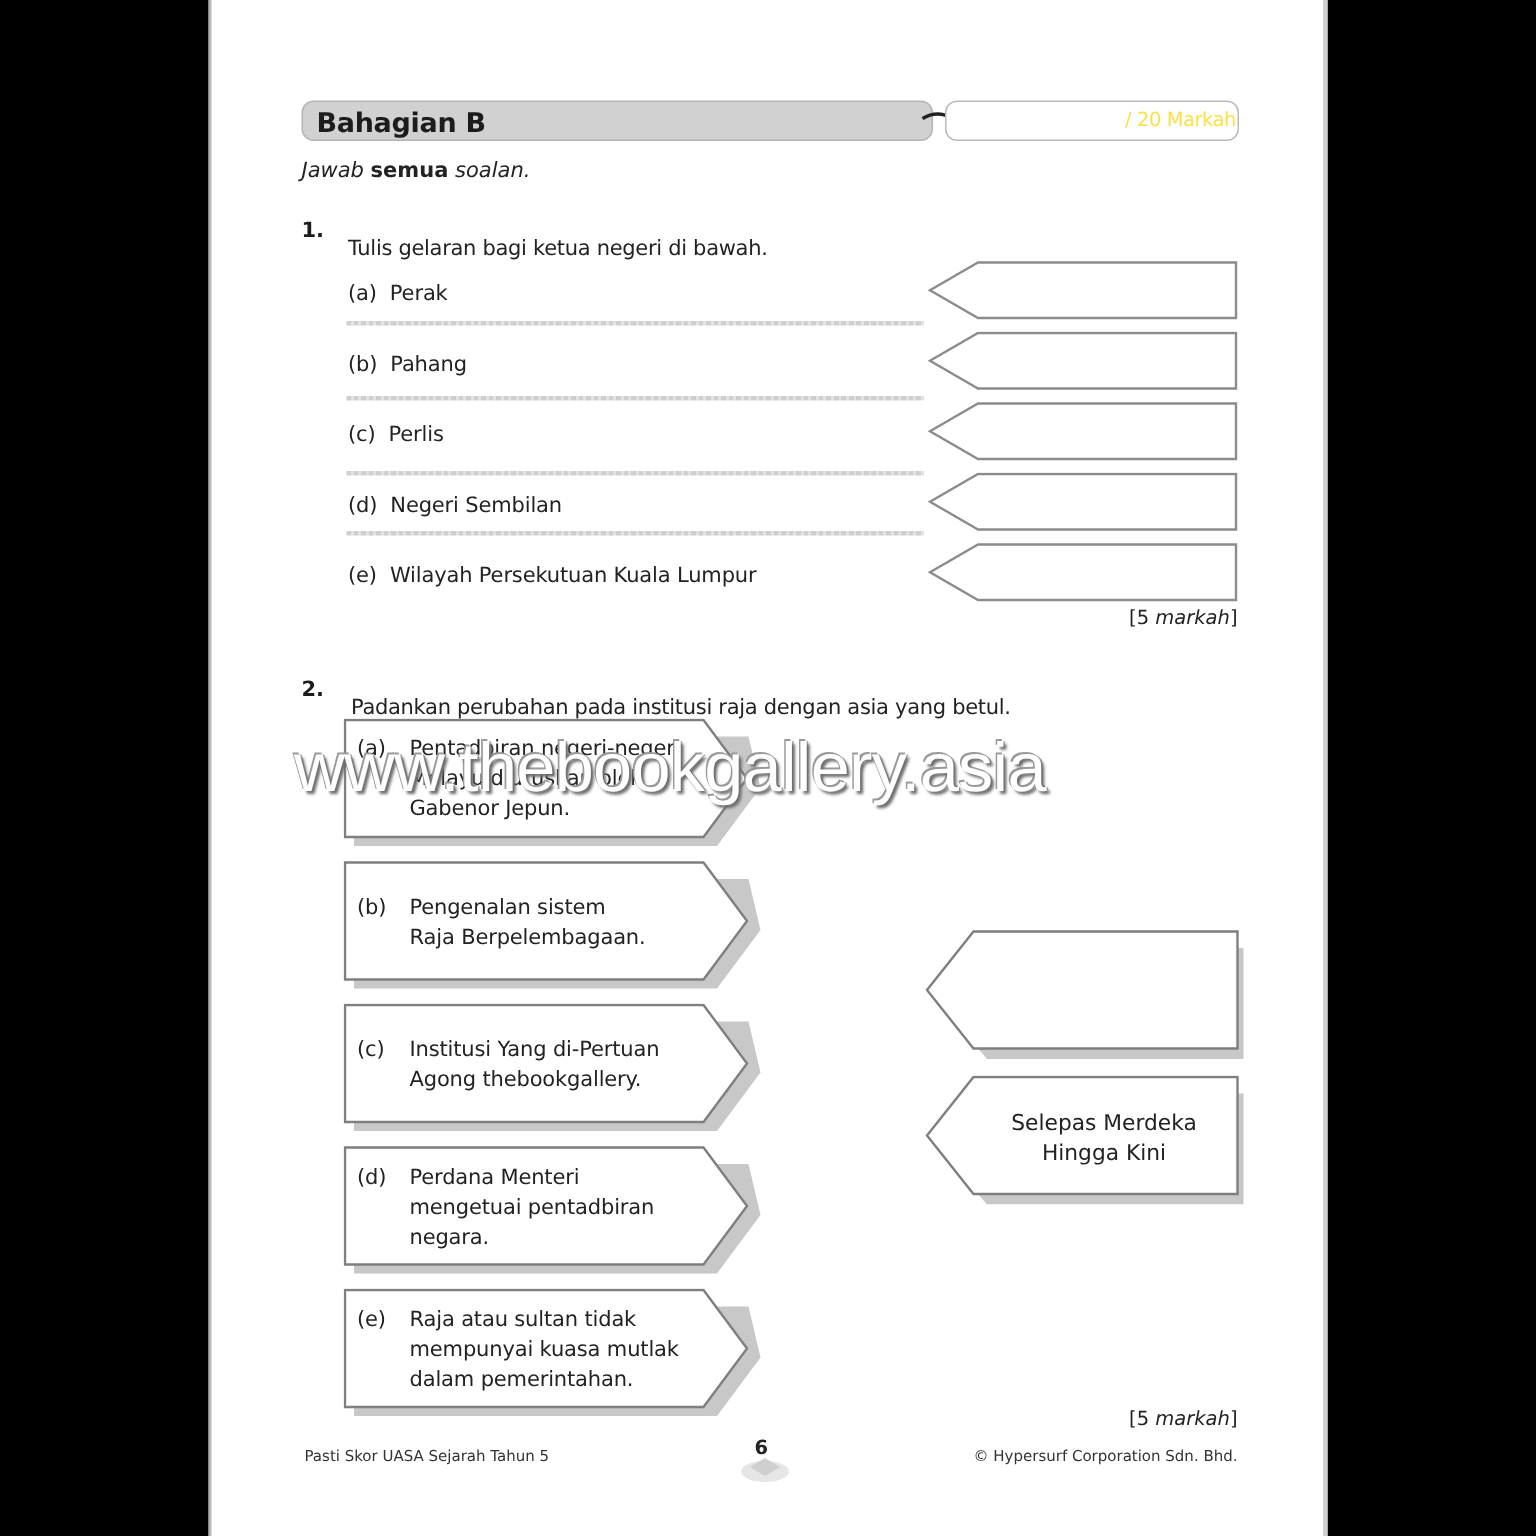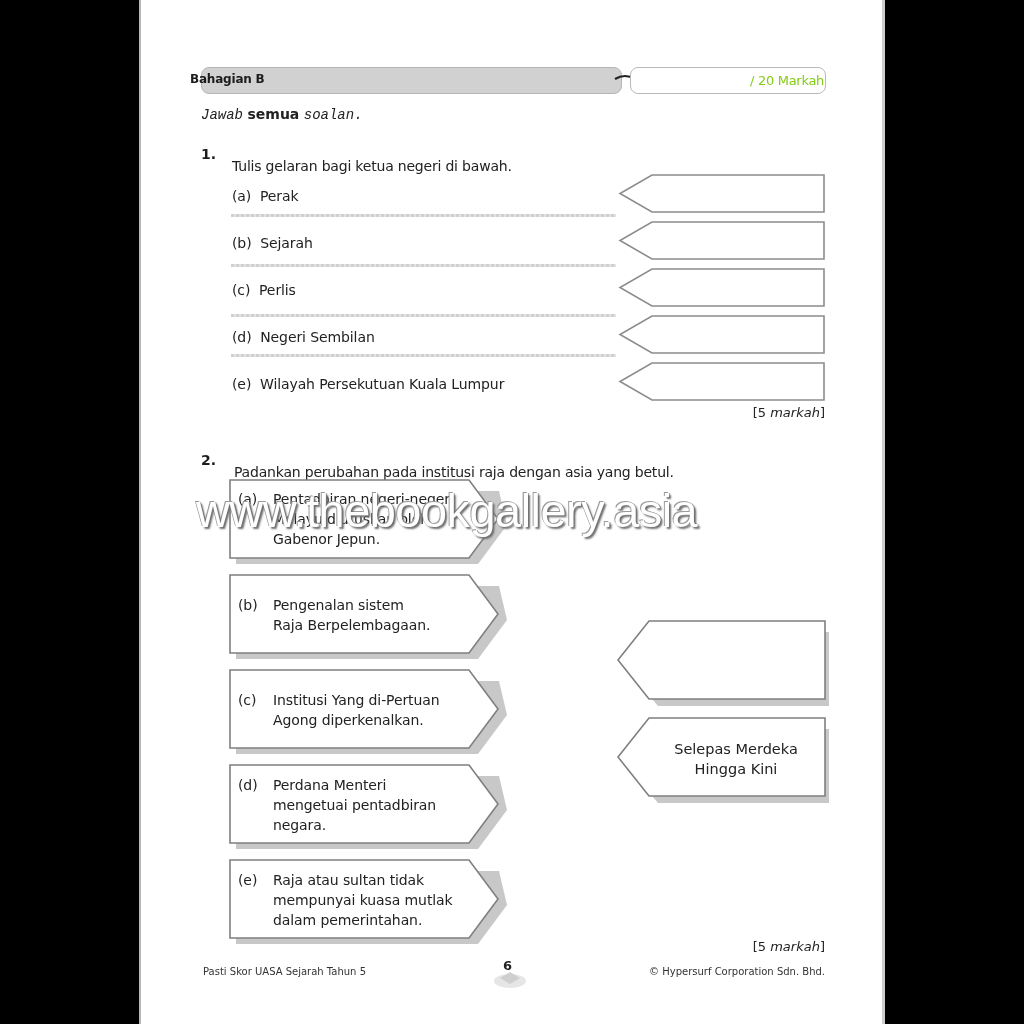--- a/index.html
+++ b/index.html
@@ -11,30 +11,30 @@
     position: absolute; left: 139px; top: 0; width: 746px; height: 1024px; background: #fff;
     box-shadow: inset 2px 0 0 #b8b8b8, inset -3px 0 0 #cfcfcf;
   }
   .abs { position: absolute; }
 
   
   .section-bar {
     left: 201px; top: 67px; width: 421px; height: 27px; background: #d1d1d1;
     border: 1px solid #b5b5b5; border-radius: 8px; box-sizing: border-box;
   }
-  .section-title { left: 190px; top: 72px; font-size: 12px; font-weight: bold; color: #1c1c1c; letter-spacing: -0.2px; }
+  .section-title { left: 211px; top: 72px; font-size: 18px; font-weight: bold; color: #1c1c1c; letter-spacing: -0.2px; }
   .marks-box {
     left: 630px; top: 67px; width: 196px; height: 27px; border: 1px solid #b9b9b9;
     border-radius: 8px; box-sizing: border-box; background: #fff;
   }
-  .marks-label { right: 200px; top: 73px; font-size: 13px; color: #84cc16; letter-spacing: -0.3px; }
+  .marks-label { right: 200px; top: 73px; font-size: 13px; color: #fde047; letter-spacing: -0.3px; }
   .connector { left: 613px; top: 73px; width: 24px; height: 10px; }
 
   .instruction { left: 201px; top: 106px; font-size: 14px; color: #222; }
-  .instruction i { font-style: italic; font-family: Liberation Mono, monospace; }
+  .instruction i { font-style: italic; }
   .instruction b { font-weight: bold; margin-top: 35px; }
 
   .q-num { font-size: 14px; font-weight: bold; color: #1c1c1c; }
   .q-text { font-size: 14px; color: #222; letter-spacing: -0.2px; margin-top: 12px; }
 
   .q1-item-label { font-size: 14px; color: #222; letter-spacing: -0.1px; }
   .q1-line {
     left: 231px; width: 385px; height: 3px;
     background: repeating-linear-gradient(90deg, #cfcfcf 0 3px, #e2e2e2 3px 5px);
   }
@@ -92,21 +92,21 @@
     <span>(a)</span>&nbsp;
     <span>Perak</span>
   </div>
   <div class="abs q1-line" style="top:214px;"></div>
   <svg class="abs answer-arrow" style="left:618px; top:174px;" viewBox="0 0 208 40">
     <path d="M34 1 H206 V38 H34 L2 19.5 Z" fill="#fff" stroke="#8c8c8c" stroke-width="1.6"></path>
   </svg>
 
   <div class="abs q1-item-label" style="left:232px; top:235px;">
     <span>(b)</span>&nbsp;
-    <span>Sejarah</span>
+    <span>Pahang</span>
   </div>
   <div class="abs q1-line" style="top:264px;"></div>
   <svg class="abs answer-arrow" style="left:618px; top:221px;" viewBox="0 0 208 40">
     <path d="M34 1 H206 V38 H34 L2 19.5 Z" fill="#fff" stroke="#8c8c8c" stroke-width="1.6"></path>
   </svg>
 
   <div class="abs q1-item-label" style="left:232px; top:282px;">
     <span>(c)</span>&nbsp;
     <span>Perlis</span>
   </div>
@@ -171,21 +171,21 @@
 
 <div class="abs q2-box" style="left:229px; top:669px; height:86px;">
   <svg width="282" height="86" viewBox="0 0 282 86">
     <path d="M7 12 H270 L278 46 L249 85 H7 Z" fill="#c8c8c8"></path>
     <path d="M1 1 H240 L269 40 L240 79 H1 Z" fill="#fff" stroke="#7f7f7f" stroke-width="1.6"></path>
   </svg>
   <div class="q2-text" style="top:21px; left:0;">
     <span class="q2-letter">(c)</span>
     <div class="q2-body">
       <div>Institusi Yang di-Pertuan</div>
-      <div>Agong diperkenalkan.</div>
+      <div>Agong thebookgallery.</div>
     </div>
   </div>
 </div>
 
 <div class="abs q2-box" style="left:229px; top:764px; height:86px;">
   <svg width="282" height="86" viewBox="0 0 282 86">
     <path d="M7 12 H270 L278 46 L249 85 H7 Z" fill="#c8c8c8"></path>
     <path d="M1 1 H240 L269 40 L240 79 H1 Z" fill="#fff" stroke="#7f7f7f" stroke-width="1.6"></path>
   </svg>
   <div class="q2-text" style="top:11px; left:0;">

